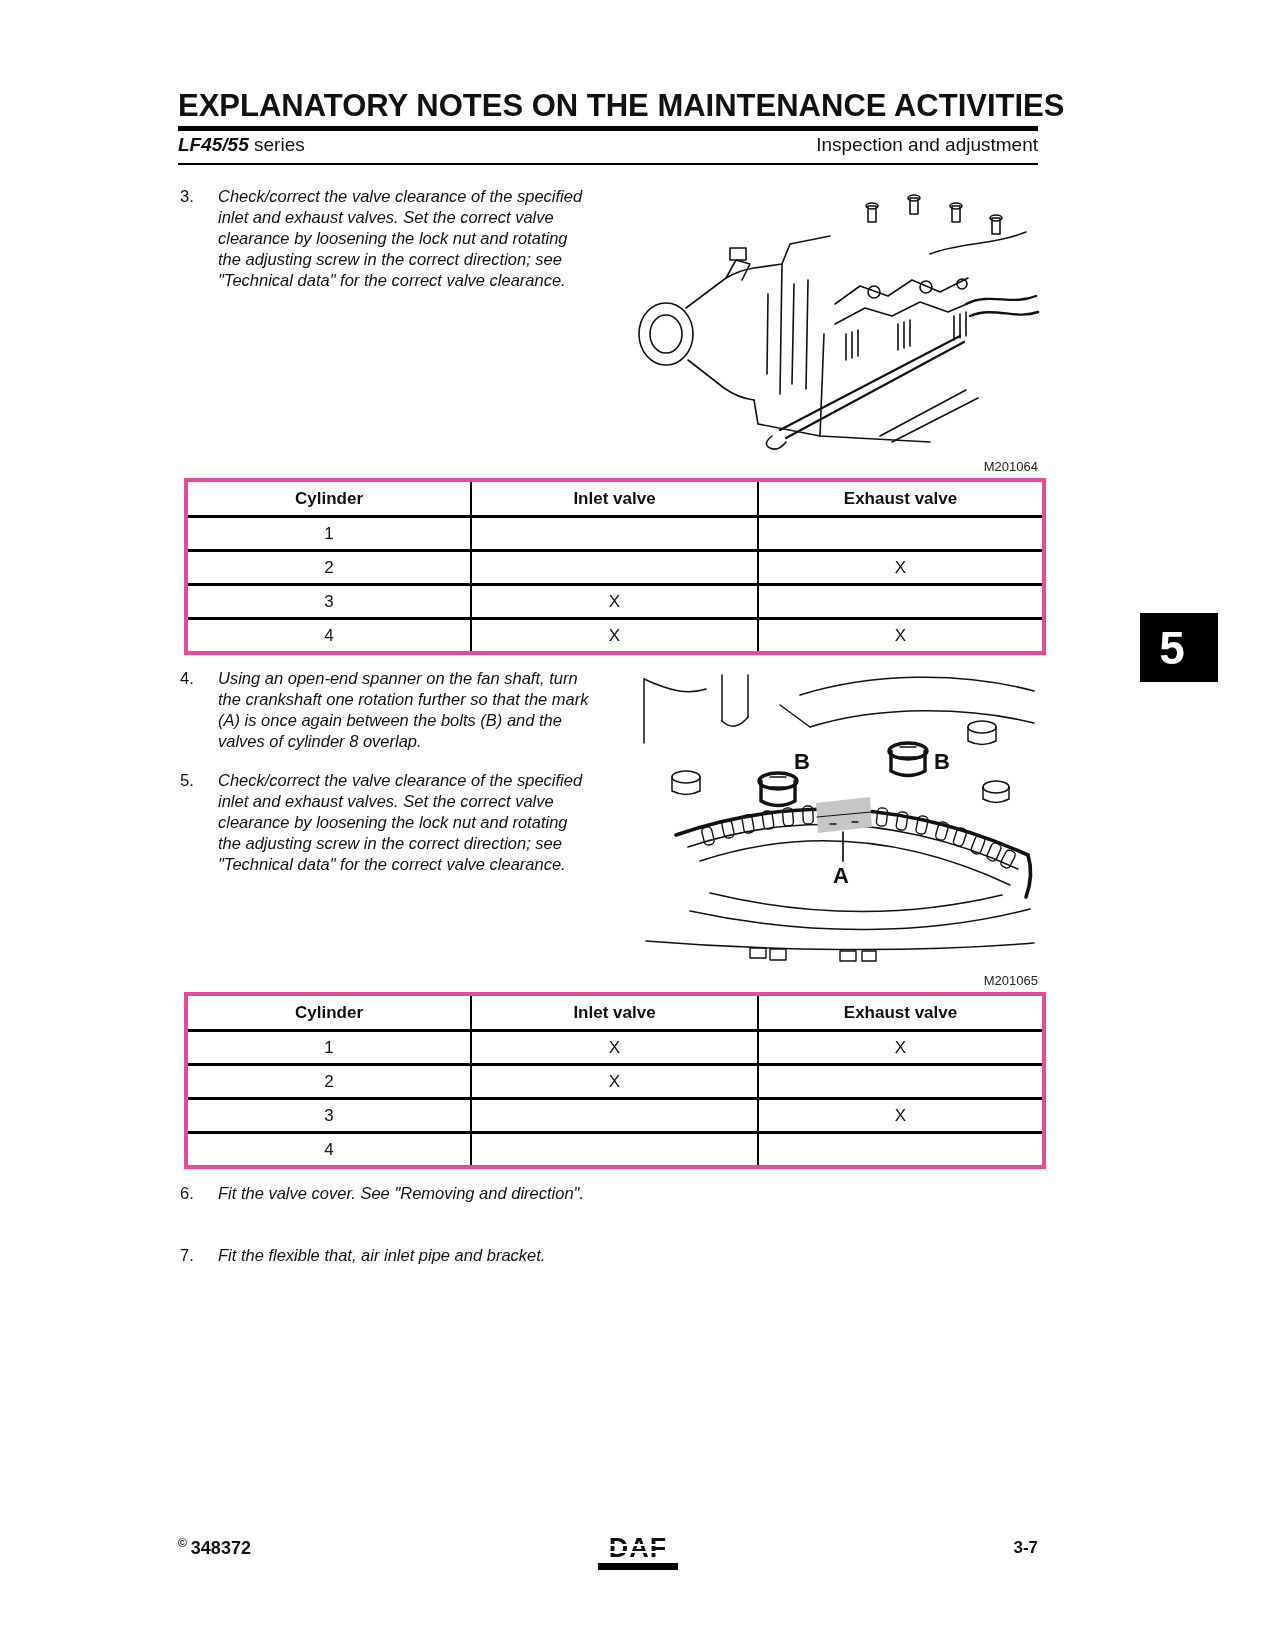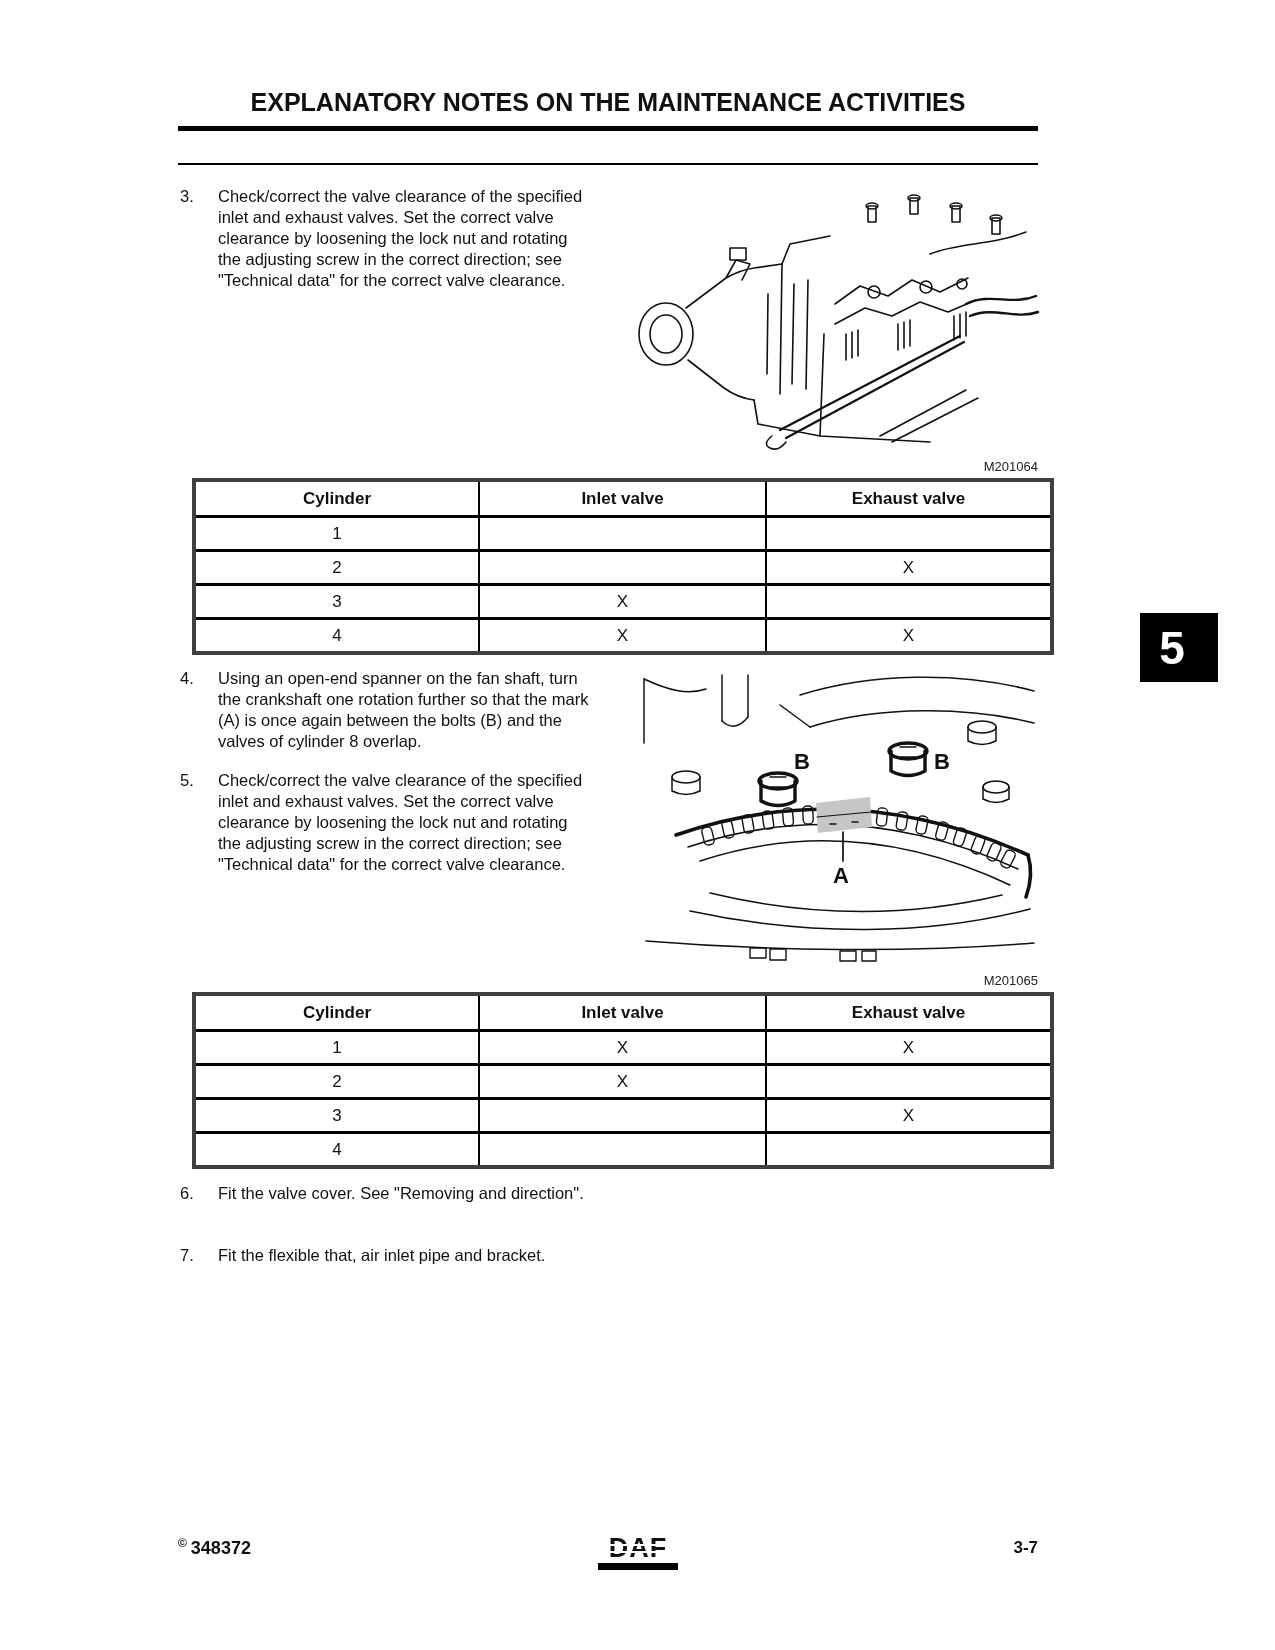--- a/index.html
+++ b/index.html
@@ -1,44 +1,44 @@
 <!DOCTYPE html>
 <html><head>
 <meta charset="utf-8">
 <style>
   html,body{margin:0;padding:0;background:#fff;}
   .page{position:relative;width:1275px;height:1650px;background:#ffffff;overflow:hidden;
         font-family:"Liberation Sans",sans-serif;color:#111;}
   
   .title{position:absolute;top:88px;left:178px;width:860px;text-align:center;
-         font-size:25px;font-weight:bold;letter-spacing:0px;white-space:nowrap;}
+         font-size:31px;font-weight:bold;letter-spacing:0px;white-space:nowrap;}
   .rule-thick{position:absolute;top:126px;left:178px;width:860px;height:5px;background:#000;}
   .subheader{position:absolute;top:134px;left:178px;width:860px;display:flex;
              justify-content:space-between;font-size:19px;}
   .series-bold{font-weight:bold;font-style:italic;}
   .rule-thin{position:absolute;top:163px;left:178px;width:860px;height:2px;background:#000;}
   
   .step{position:absolute;left:180px;width:410px;display:flex;font-size:16.5px;line-height:21px;}
   .step .num{width:38px;flex:none;}
-  .step .txt{flex:1;}
+  .step .txt{flex:1;font-style:italic;}
   #step3{top:186px}
   #step4{top:668px}
   #step5{top:770px}
   #step6{top:1183px}
   #step7{top:1245px}
   
   .fig{position:absolute;left:630px;}
   #fig1{top:186px;width:410px;height:270px;}
   #fig2{top:665px;width:410px;height:300px;}
   .fig-caption{position:absolute;left:630px;width:408px;text-align:right;font-size:13px;color:#222;}
   #cap1{top:459px}
   #cap2{top:973px}
   
-  table.vt{position:absolute;left:192px;width:858px;border-collapse:collapse;table-layout:fixed;
-           border:4px solid #404040;}
+  table.vt{position:absolute;left:184px;width:858px;border-collapse:collapse;table-layout:fixed;
+           border:4px solid #ec4899;}
   #table1{top:478px}
   #table2{top:992px}
   table.vt th,table.vt td{border:2px solid #000;border-top-width:3px;border-bottom-width:3px;
            text-align:center;font-size:17px;height:31px;padding:0;}
   table.vt th{font-weight:bold;height:33px;}
   
   .side-tab{position:absolute;left:1140px;top:613px;width:78px;height:69px;background:#000;
             color:#fff;font-size:46px;font-weight:bold;display:flex;align-items:center;
             justify-content:center;padding-right:14px;box-sizing:border-box;}
   
@@ -52,20 +52,24 @@
                font-size:17px;font-weight:bold;}
   svg text{font-family:"Liberation Sans",sans-serif;}
 </style>
 </head>
 <body>
 
 <div class="page">
 
   <div class="title">EXPLANATORY NOTES ON THE MAINTENANCE ACTIVITIES</div>
   <div class="rule-thick"></div>
+  <div class="subheader">
+    <div><span class="series-bold">LF45/55</span><span> series</span></div>
+    <div>Inspection and adjustment</div>
+  </div>
   <div class="rule-thin"></div>
 
   <div class="step" id="step3">
     <div class="num">3.</div>
     <div class="txt">Check/correct the valve clearance of the specified inlet and exhaust valves. Set the correct valve clearance by loosening the lock nut and rotating the adjusting screw in the correct direction; see "Technical data" for the correct valve clearance.</div>
   </div>
 
   <div class="fig" id="fig1">
     <svg width="410" height="270" viewBox="0 0 410 270">
       <g stroke="#111" fill="none" stroke-width="1.6" stroke-linecap="round" stroke-linejoin="round">

